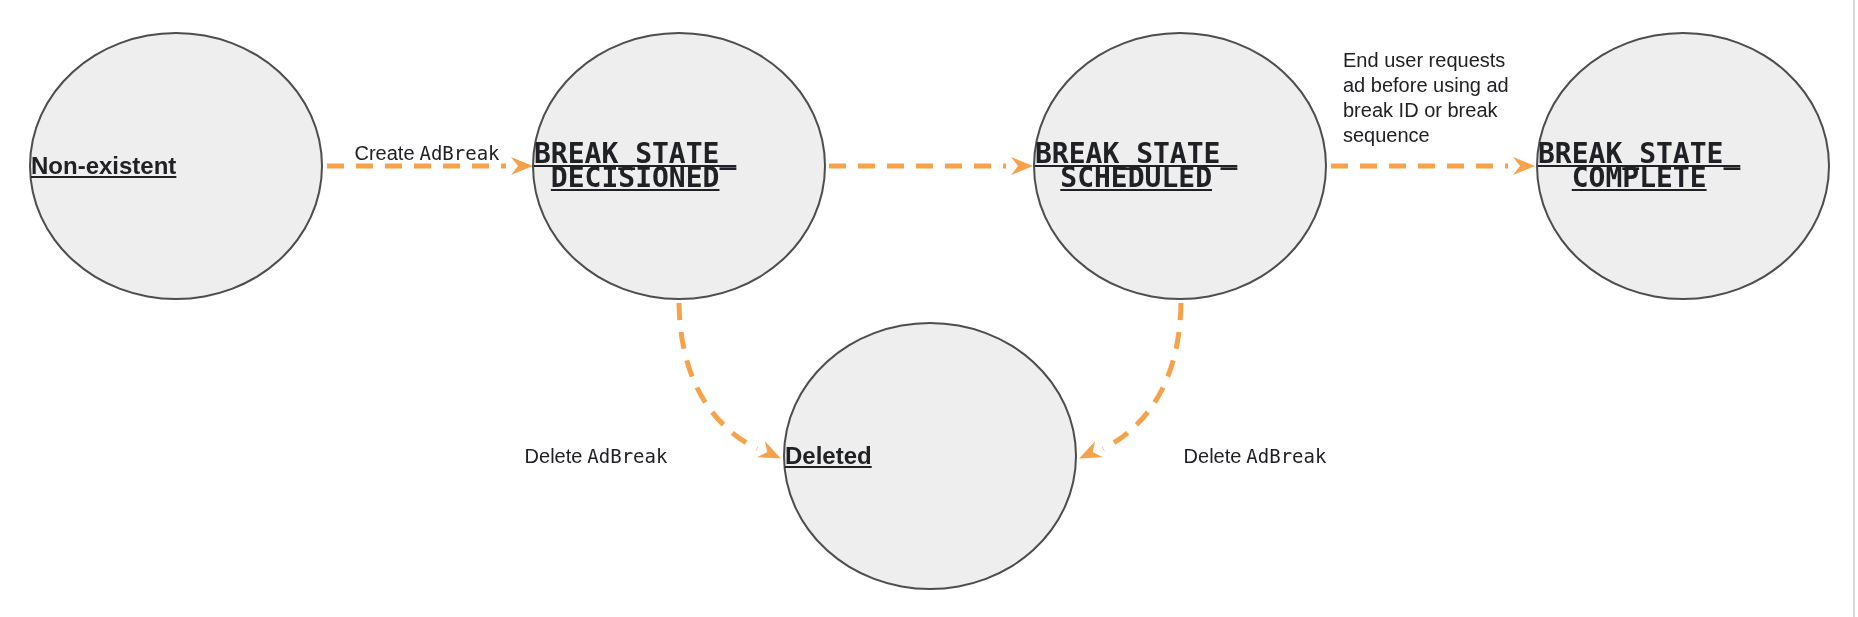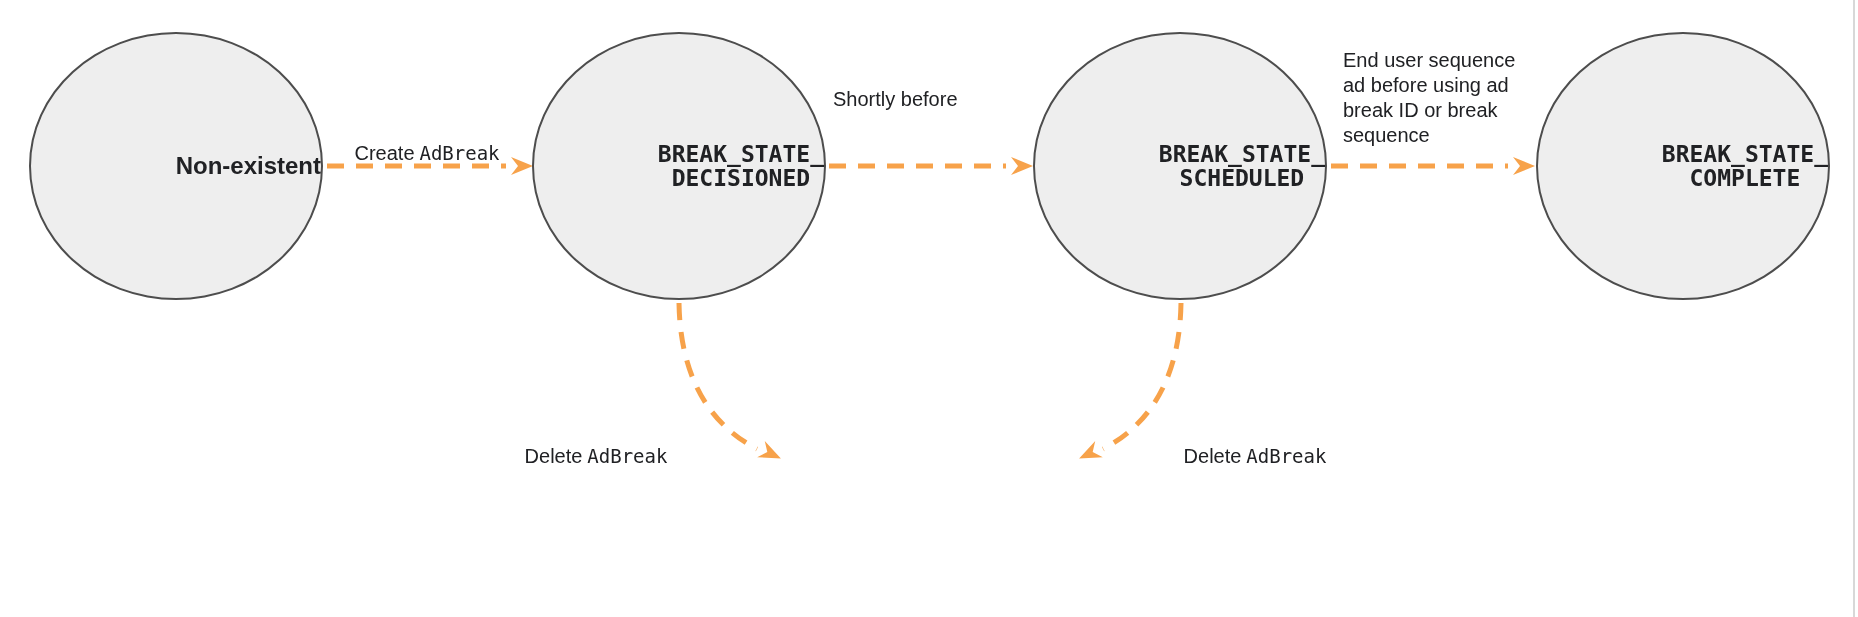--- a/index.html
+++ b/index.html
@@ -31,34 +31,35 @@
   .head{fill:var(--arrow);stroke:none;}
   .state{
     position:absolute;
     width:294px;
     height:268px;
     border:2px solid var(--node_border);
     border-radius:50%;
     background:var(--node_fill);
     display:flex;
     flex-direction:column;
-    align-items:flex-end;
+    align-items:flex-start;
     justify-content:center;
     text-align:center;
+    text-decoration:underline;
   }
   .state-name{
     font-family:"Liberation Sans", sans-serif;
     font-weight:bold;
     font-size:24px;
     color:var(--text);
   }
   .state-code{
     font-family:"DejaVu Sans Mono", monospace;
     font-weight:bold;
-    font-size:23px;
+    font-size:28px;
     line-height:24px;
     color:var(--text);
   }
   .edge-label{
     position:absolute;
     font-size:20px;
     line-height:26px;
     white-space:nowrap;
     color:var(--text);
   }
@@ -119,31 +120,33 @@
     </div>
   </div>
 
   <div class="state" style="left:1536px;top:32px;">
     <div class="state-code">
       <div>BREAK_STATE_</div>
       <div>COMPLETE</div>
     </div>
   </div>
 
+  <div class="state" style="left:783px;top:322px;">
+    <div class="state-name">Deleted</div>
+  </div>
 
   <div class="edge-label centered" style="left:427px;top:113px;">
     <span class="t-word">Create</span><span class="t-code">AdBreak</span>
   </div>
 
   <div class="edge-label" style="left:833px;top:86px;">
-    <div>Shortly before</div>
   </div>
 
   <div class="edge-label multiline" style="left:1343px;top:48px;">
-    <div>End user sequence</div>
+    <div>End user requests</div>
     <div>ad before using ad</div>
     <div>break ID or break</div>
     <div>sequence</div>
   </div>
 
   <div class="edge-label centered" style="left:596px;top:416px;">
     <span class="t-word">Delete</span><span class="t-code">AdBreak</span>
   </div>
 
   <div class="edge-label centered" style="left:1255px;top:416px;">

